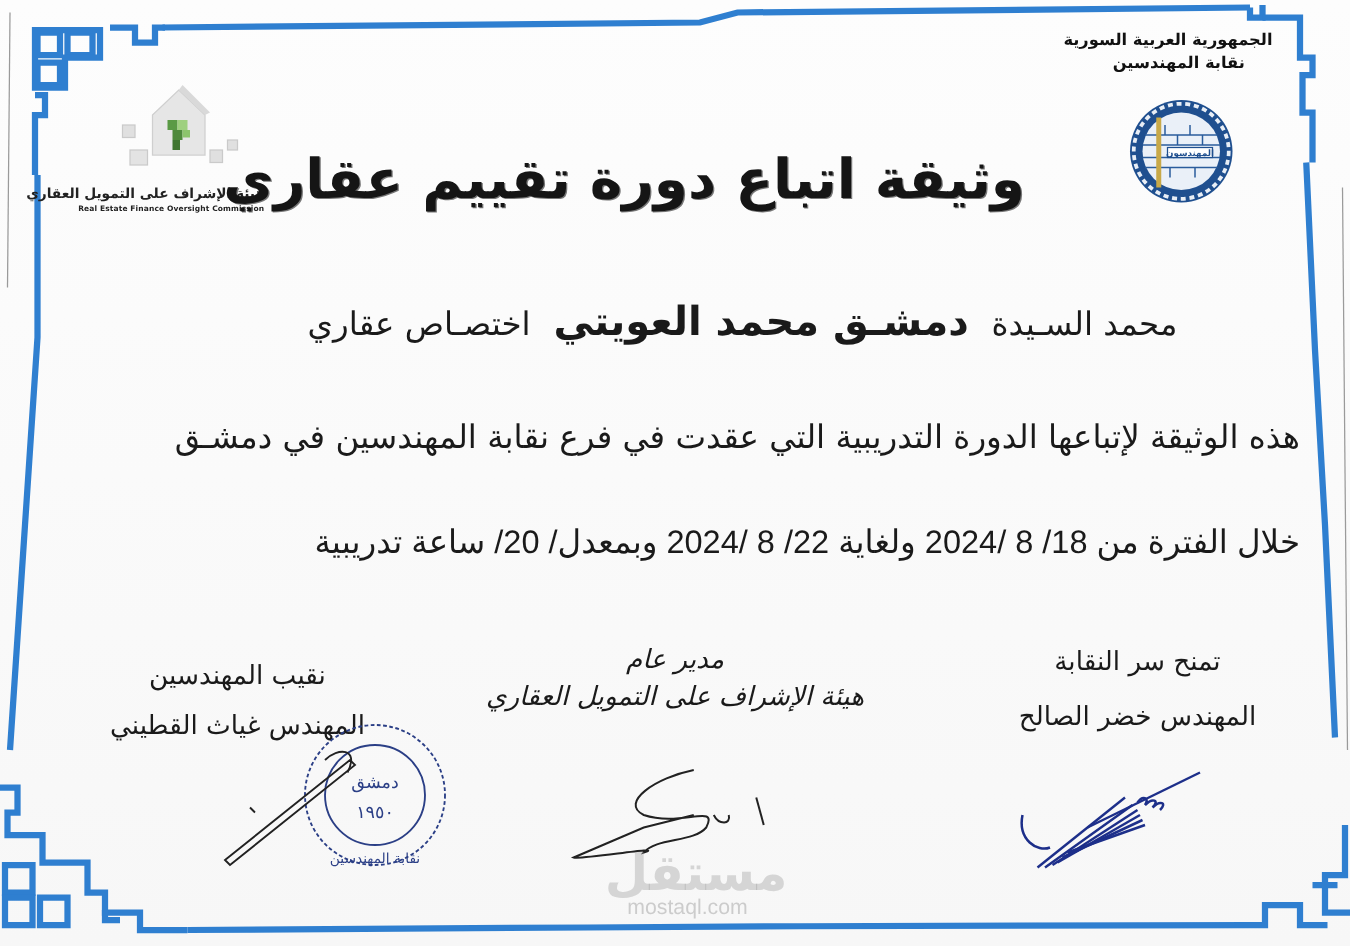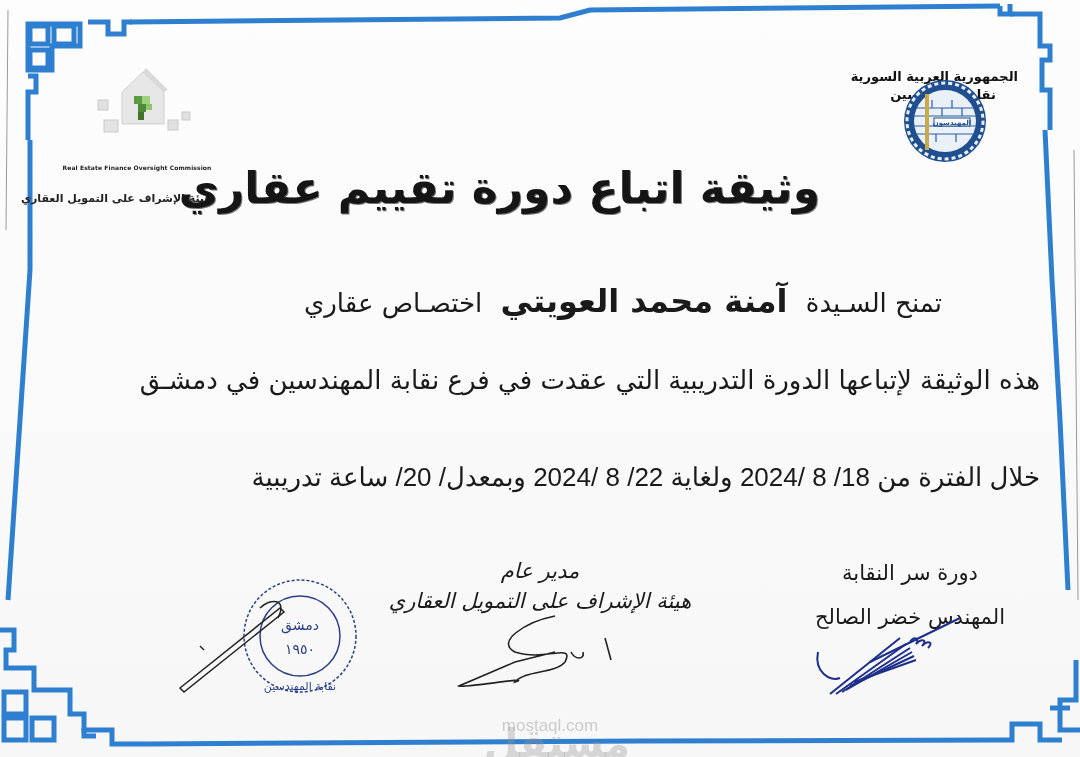--- a/index.html
+++ b/index.html
@@ -5,34 +5,34 @@
   html, body { margin:0; padding:0; }
   body {
     width:1080px; height:757px; overflow:hidden; position:relative;
     background:#fbfbfb;
     font-family:"DejaVu Sans", sans-serif;
     color:#1b1b1b;
   }
   .page { position:absolute; inset:0; background:linear-gradient(180deg,#fdfdfd 0%,#f7f7f7 100%); }
   .frame-svg { position:absolute; left:0; top:0; width:1080px; height:757px; pointer-events:none; }
   .abs { position:absolute; }
-  .rtl { direction:rtl; unicode-bidi:isolate; white-space:nowrap;margin-top:44px; }
+  .rtl { direction:rtl; unicode-bidi:isolate; white-space:nowrap; }
 
   
   .syr-head { right:62px; top:24px; width:150px; text-align:center; font-weight:bold; font-size:13px; line-height:18px; color:#111; }
   .syr-seal { right:92px; top:78px; width:86px; height:86px; }
   .ref-logo { left:88px; top:62px; width:110px; height:80px; }
   .ref-caption-ar { left:62px; top:148px; width:150px; text-align:center; font-weight:bold; font-size:11px; color:#222; }
   .ref-caption-en { left:62px; top:164px; width:150px; text-align:center; font-weight:bold; font-size:6px; color:#222; letter-spacing:0.1px; }
 
   .title { left:240px; top:104px; width:580px; text-align:center; font-weight:bold; font-size:44px; line-height:80px; color:#151515; text-shadow:1px 1px 0 #777; }
 
   .line1 { right:138px; top:238px; font-size:26px; color:#1a1a1a; }
   .line1 .name { font-weight:bold; font-size:32px; margin:0 10px; }
-  .line2 { right:40px; top:321px; font-size:26px; color:#1a1a1a; }
+  .line2 { right:40px; top:335px; font-size:26px; color:#1a1a1a; }
   .line3 { right:40px; top:418px; font-size:26px; color:#1a1a1a; font-family:Liberation Sans, sans-serif; }
 
   .sig-col { text-align:center; font-size:21px; line-height:34px; color:#1a1a1a; }
   .sig-right { right:20px; top:512px; width:300px; }
   .sig-mid { left:360px; top:512px; width:360px; line-height:30px;font-style:italic; }
   .sig-left { left:60px; top:520px; width:260px; line-height:40px; }
 
   .sig-img { position:absolute; }
   .watermark-ar { left:470px; top:676px; width:160px; text-align:right; font-size:40px; font-weight:bold; color:rgba(150,150,150,0.35); }
   .watermark-en { left:470px; top:716px; width:160px; text-align:center; font-size:17px; color:rgba(150,150,150,0.45); font-family:"Liberation Sans", sans-serif; }
@@ -115,29 +115,29 @@
     <rect x="16" y="58" width="14" height="12" fill="#e3e3e3" stroke="#cacaca"></rect>
     <rect x="80" y="58" width="10" height="10" fill="#e0e0e0" stroke="#cacaca"></rect>
     <rect x="94" y="50" width="8" height="8" fill="#e0e0e0" stroke="#cacaca"></rect>
   </svg>
   <div class="abs ref-caption-ar rtl">هيئة الإشراف على التمويل العقاري</div>
   <div class="abs ref-caption-en">Real Estate Finance Oversight Commission</div>
 
   <div class="abs title rtl">وثيقة اتباع دورة تقييم عقاري</div>
 
   <div class="abs line1 rtl">
-    <span>تمنح السـيدة</span>
-    <span class="name">آمنة محمد العويتي</span>
+    <span>محمد السـيدة</span>
+    <span class="name">دمشـق محمد العويتي</span>
     <span>اختصـاص عقاري</span>
   </div>
   <div class="abs line2 rtl">هذه الوثيقة لإتباعها الدورة التدريبية التي عقدت في فرع نقابة المهندسين في دمشـق</div>
   <div class="abs line3 rtl">خلال الفترة من 18/ 8 /2024 ولغاية 22/ 8 /2024 وبمعدل/ 20/ ساعة تدريبية</div>
 
   <div class="abs sig-col sig-right rtl">
-    <div>دورة سر النقابة</div>
+    <div>تمنح سر النقابة</div>
     <div style="margin-top:10px">المهندس خضر الصالح</div>
   </div>
   <svg class="sig-img" style="left:810px;top:612px" width="160" height="90" viewBox="0 0 160 90">
     <g fill="none" stroke="#1d2f8a" stroke-width="2">
       <path d="M8 40 C4 60,20 70,30 66"></path>
       <path d="M20 82 L90 26"></path>
         <path d="M26 82 L96 32"></path>
         <path d="M32 80 L100 36"></path>
       <path d="M36 78 L102 40"></path>
         <path d="M40 74 L104 44"></path>
@@ -152,20 +152,24 @@
     <div>هيئة الإشراف على التمويل العقاري</div>
   </div>
   <svg class="sig-img" style="left:455px;top:612px" width="190" height="80" viewBox="0 0 190 80">
     <g fill="none" stroke="#222" stroke-width="1.6">
       <path d="M100 4 C70 10,40 30,60 40 C90 50,120 30,110 50 C100 62,70 58,60 70 C80 64,10 76,4 74 L60 50 L100 40"></path>
       <path d="M116 40 C120 48,130 48,128 40"></path>
       <path d="M150 26 L156 48"></path>
     </g>
   </svg>
 
+  <div class="abs sig-col sig-left rtl">
+    <div>نقيب المهندسين</div>
+    <div>المهندس غياث القطيني</div>
+  </div>
   <svg class="sig-img" style="left:160px;top:568px" width="200" height="130" viewBox="0 0 200 130">
     <g fill="none" stroke="#2b3f86" stroke-width="1.5">
       <circle cx="140" cy="68" r="56" stroke-dasharray="3 2"></circle>
       <circle cx="140" cy="68" r="40"></circle>
     </g>
     <text x="140" y="62" font-size="14" fill="#2b3f86" text-anchor="middle" font-family="DejaVu Sans, sans-serif">دمشق</text>
     <text x="140" y="86" font-size="14" fill="#2b3f86" text-anchor="middle" font-family="DejaVu Sans, sans-serif">١٩٥٠</text>
     <text x="140" y="122" font-size="11" fill="#2b3f86" text-anchor="middle" font-family="DejaVu Sans, sans-serif">نقابة المهندسين</text>
     <g fill="none" stroke="#222" stroke-width="1.5">
       <path d="M20 120 L120 40 L124 44 L24 124 Z"></path>

